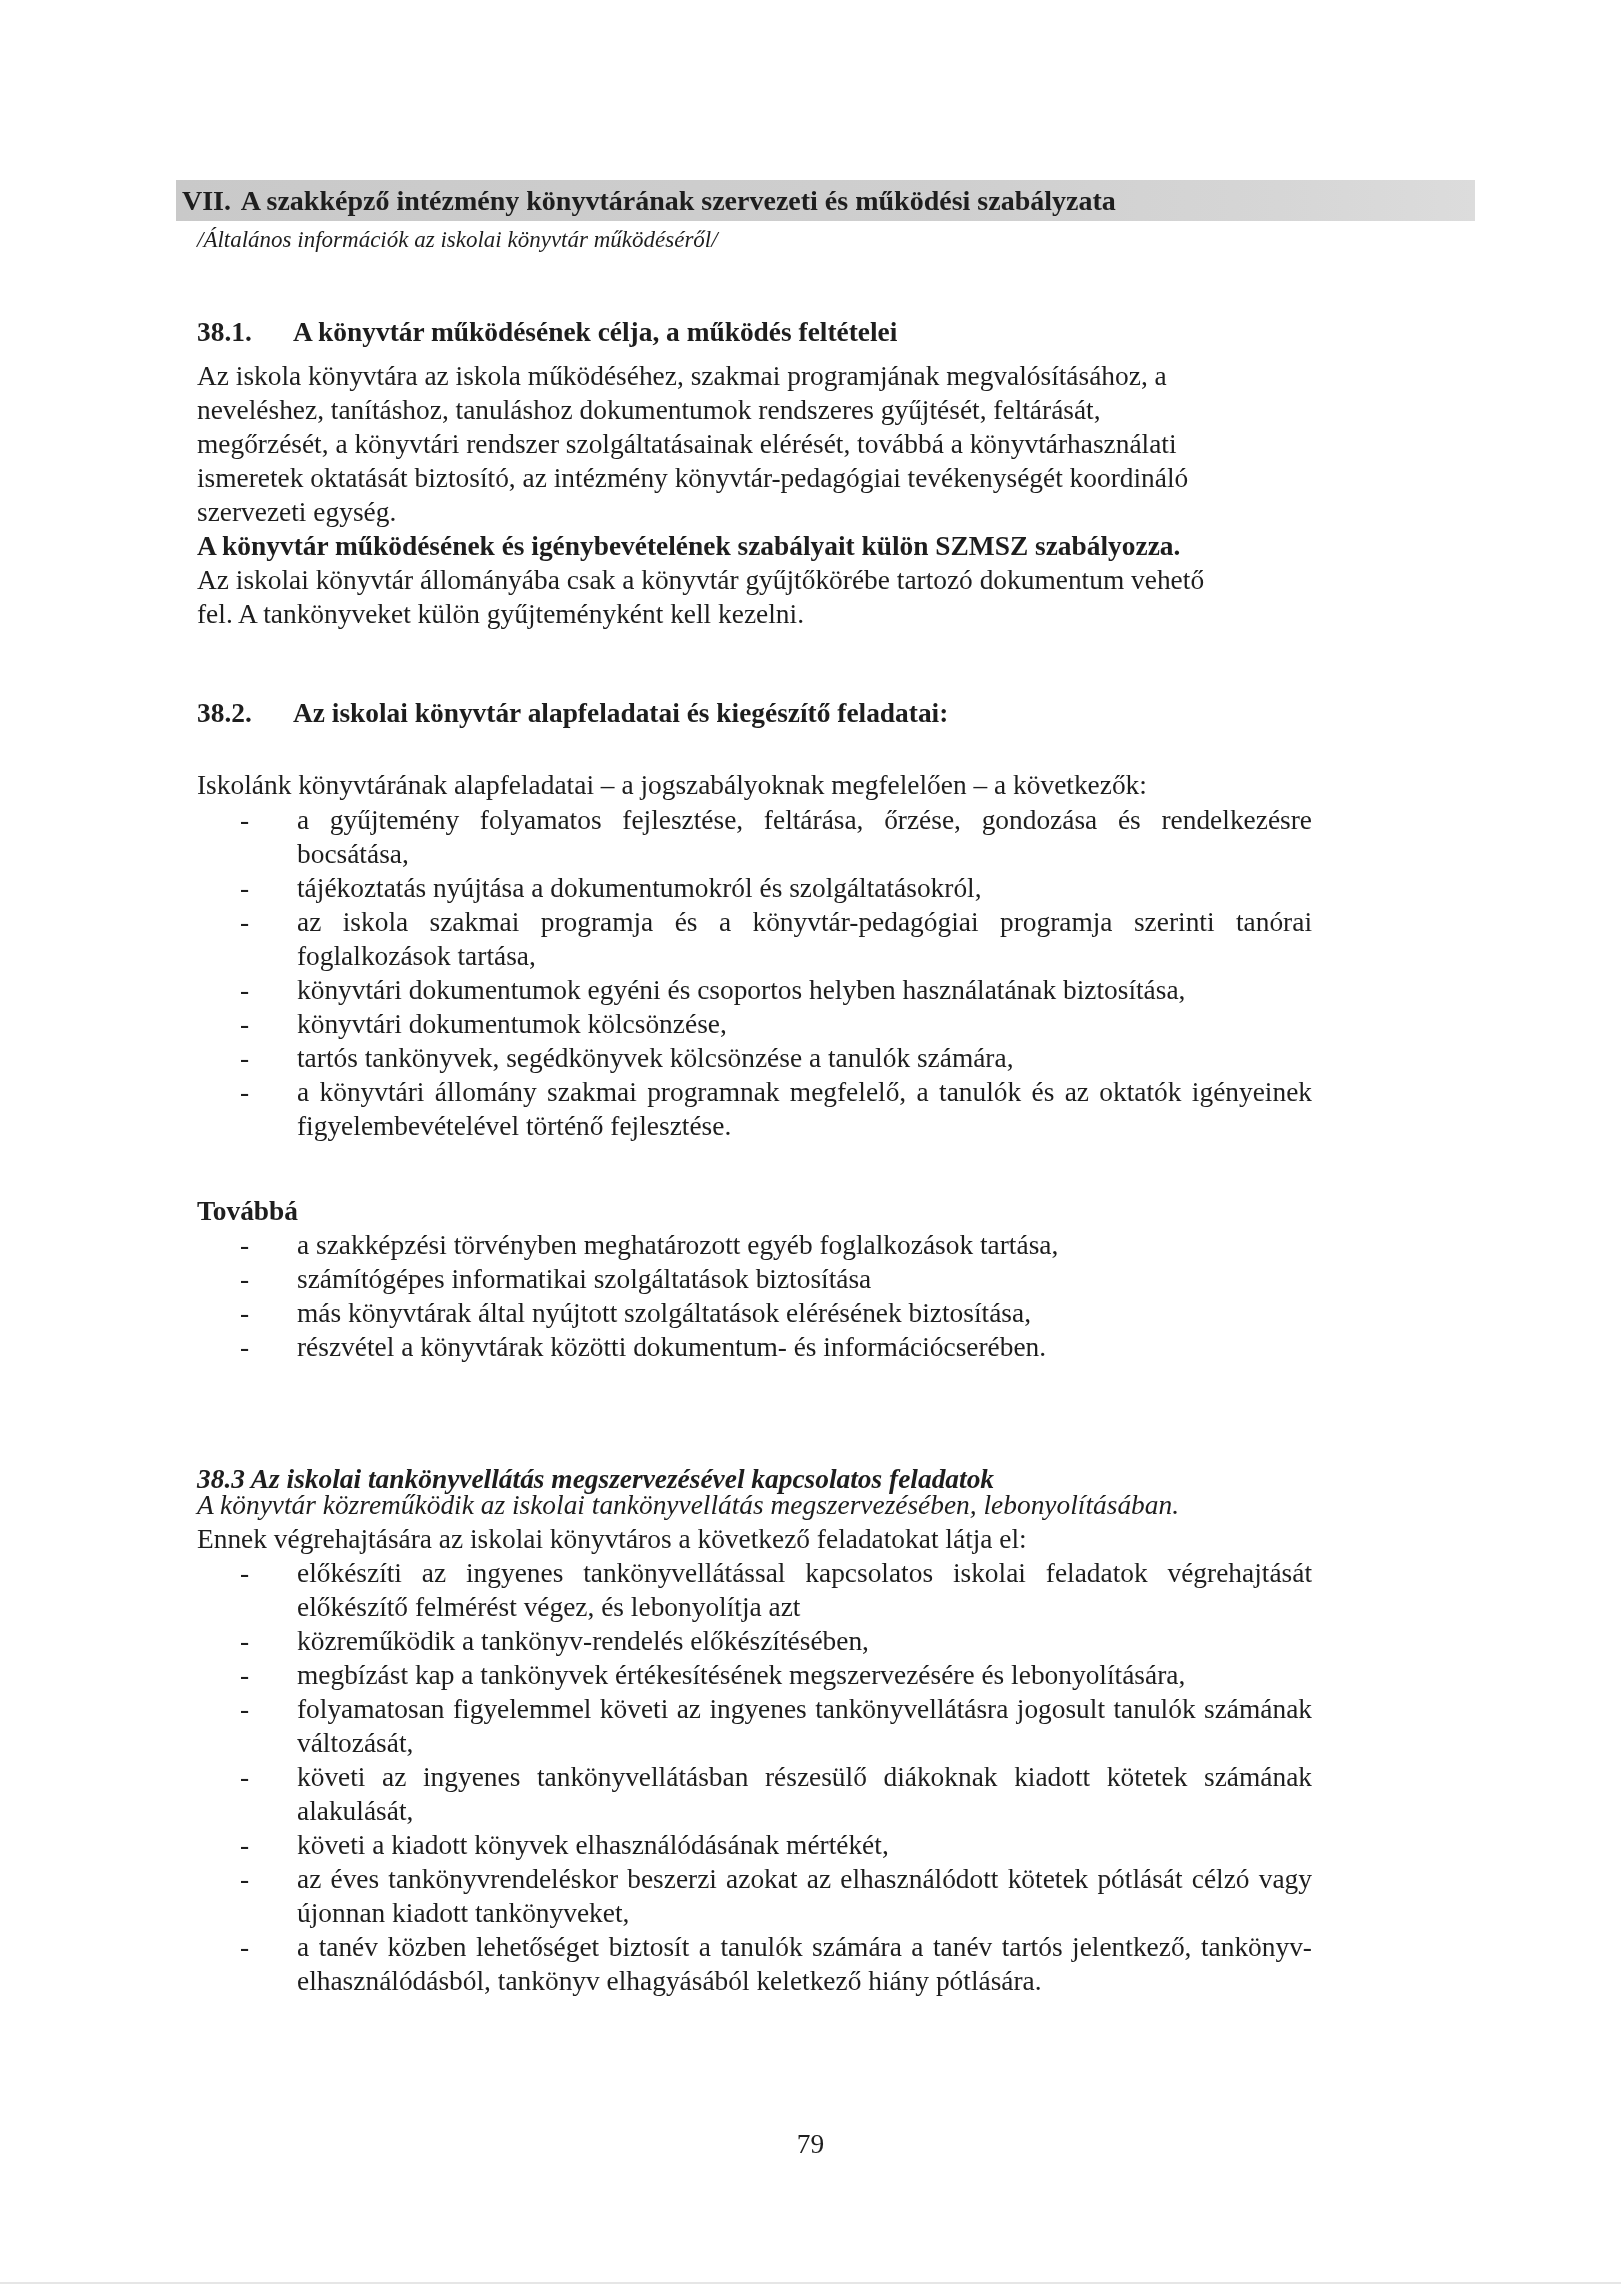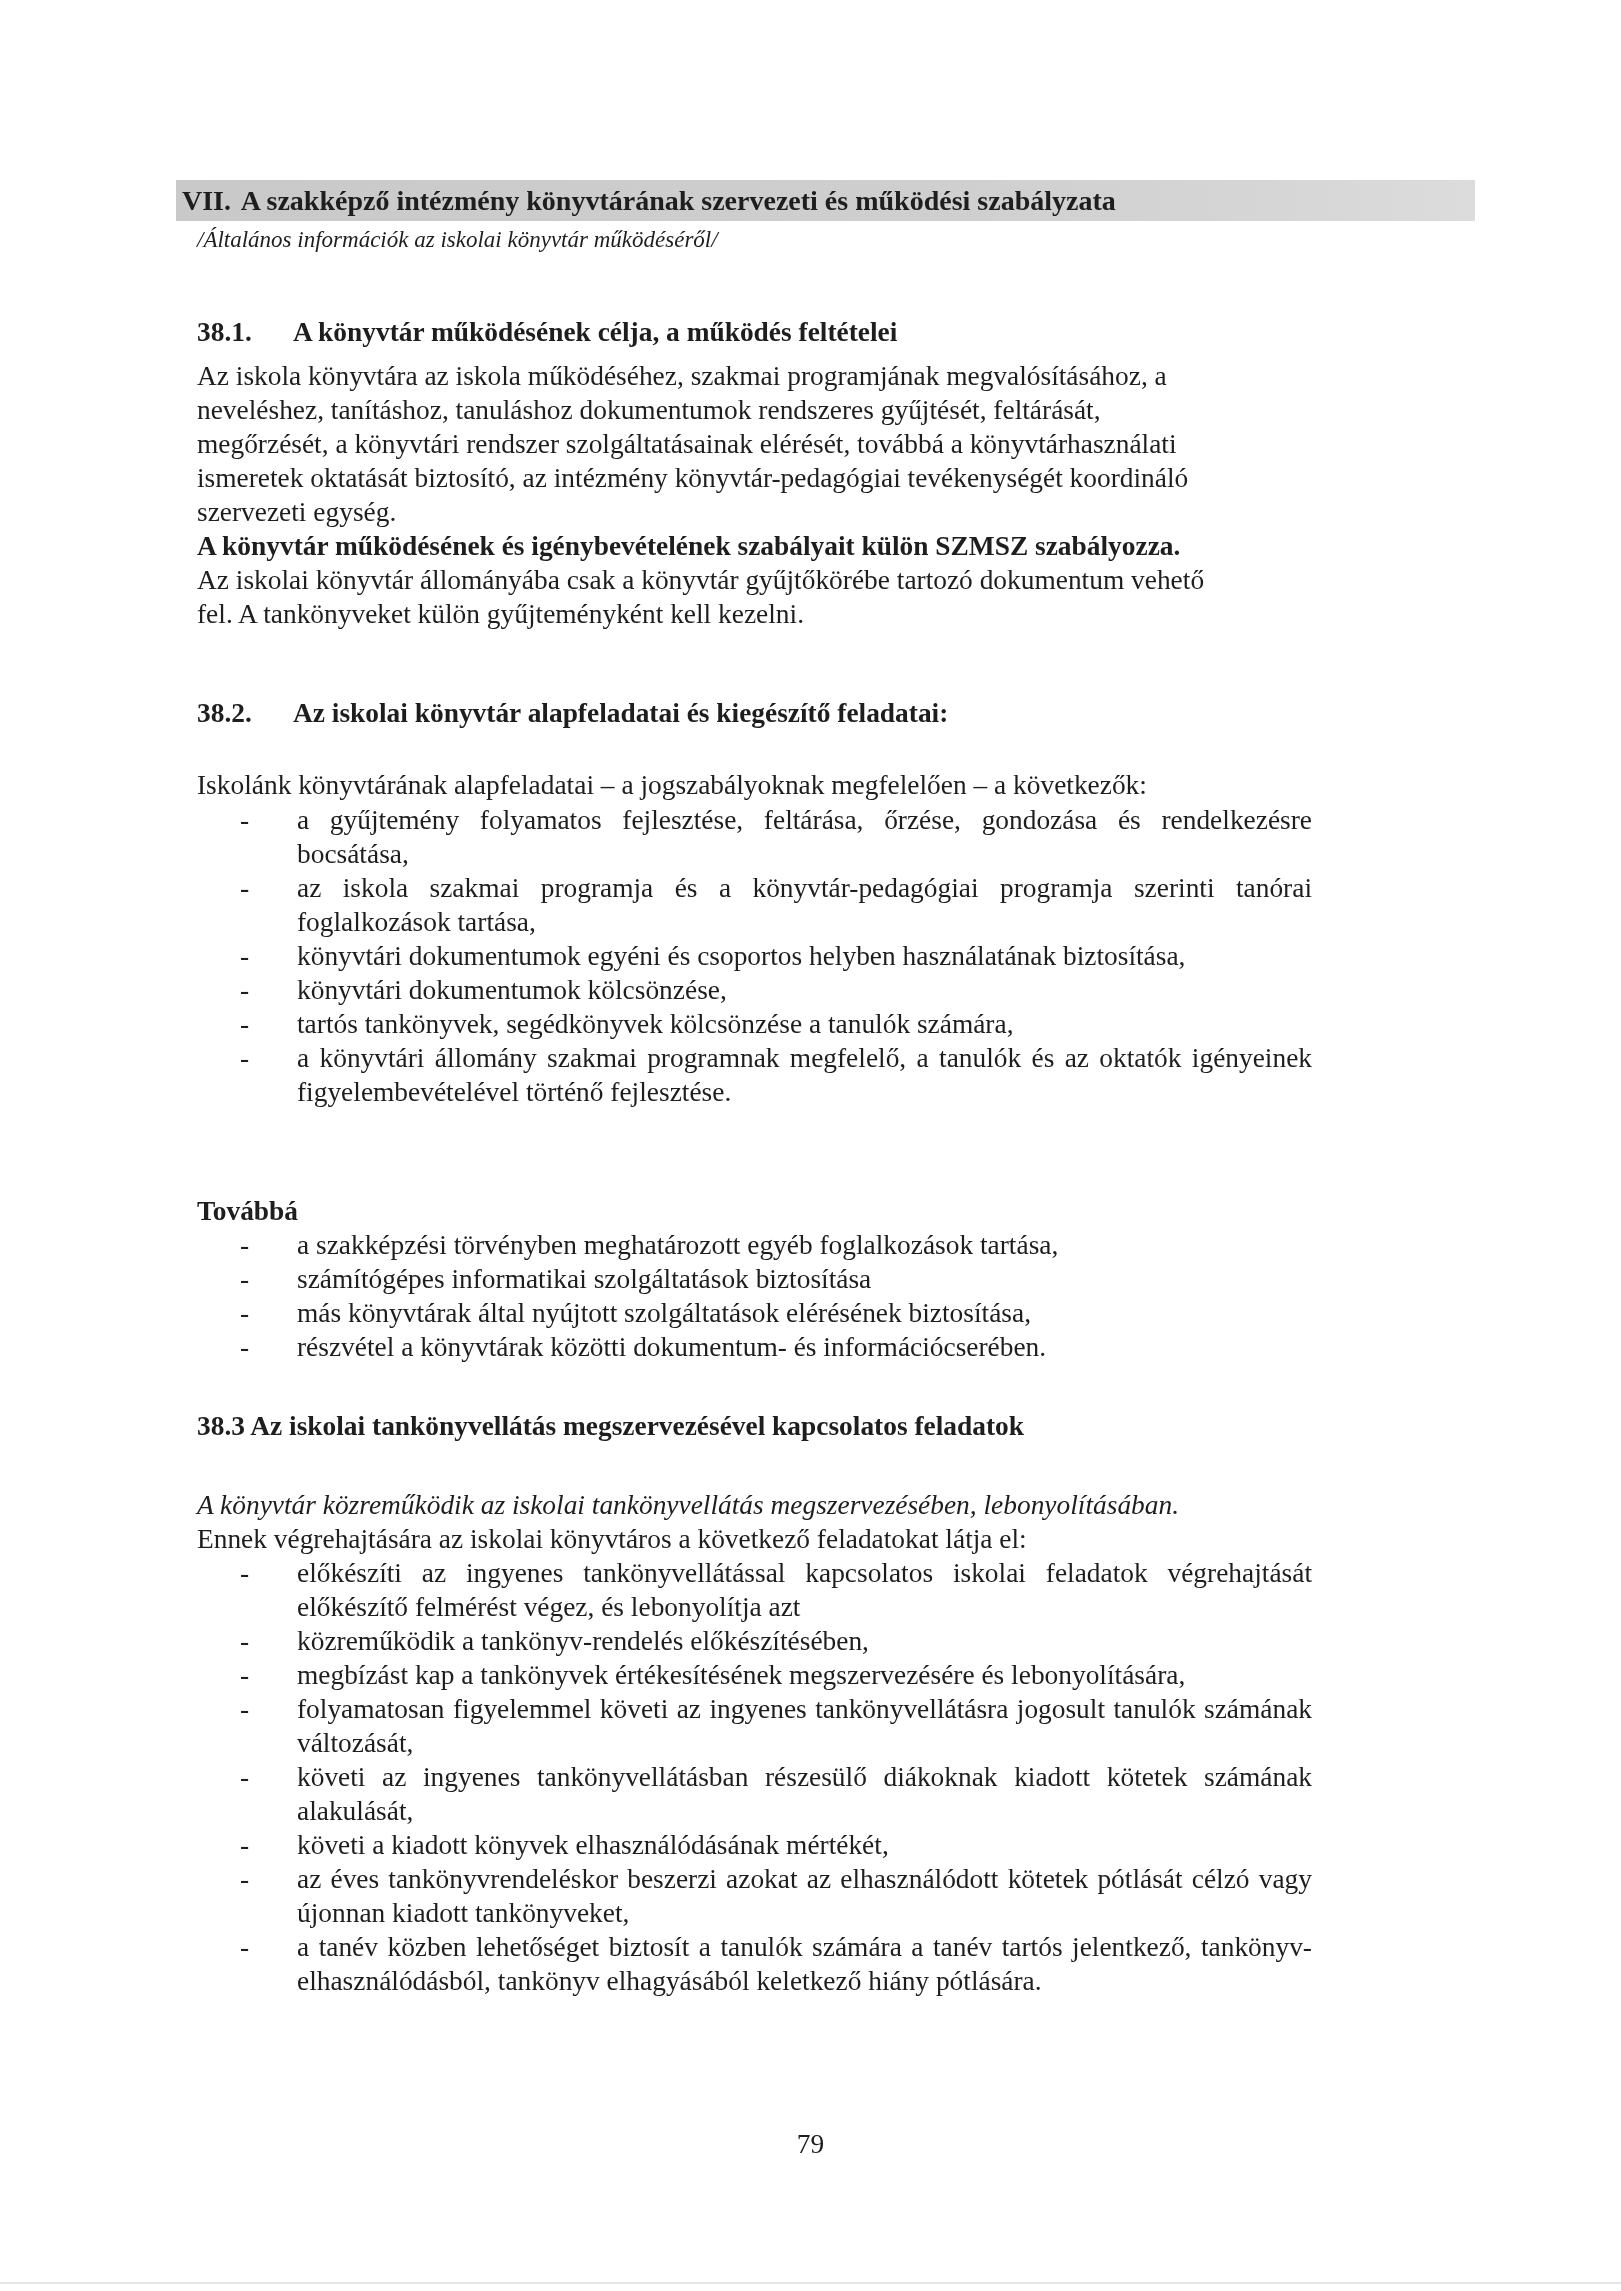--- a/index.html
+++ b/index.html
@@ -65,36 +65,36 @@
       <p class="bold">A könyvtár működésének és igénybevételének szabályait külön SZMSZ szabályozza.</p>
       <p style="width:1010px;">Az iskolai könyvtár állományába csak a könyvtár gyűjtőkörébe tartozó dokumentum vehető fel. A tankönyveket külön gyűjteményként kell kezelni.</p>
     </div>
 
     <div class="h" style="top:696px;">
       <span class="hnum">38.2.</span><span>Az iskolai könyvtár alapfeladatai és kiegészítő feladatai:</span>
     </div>
     <div class="para" style="top:768px;">Iskolánk könyvtárának alapfeladatai – a jogszabályoknak megfelelően – a következők:</div>
     <ul class="list" style="top:803px;">
       <li><span class="dash">-</span><span>a gyűjtemény folyamatos fejlesztése, feltárása, őrzése, gondozása és rendelkezésre bocsátása,</span></li>
-      <li><span class="dash">-</span></li>
+      <li><span class="dash">-</span><span>tájékoztatás nyújtása a dokumentumokról és szolgáltatásokról,</span></li>
       <li><span class="dash">-</span><span>az iskola szakmai programja és a könyvtár-pedagógiai programja szerinti tanórai foglalkozások tartása,</span></li>
       <li><span class="dash">-</span><span>könyvtári dokumentumok egyéni és csoportos helyben használatának biztosítása,</span></li>
       <li><span class="dash">-</span><span>könyvtári dokumentumok kölcsönzése,</span></li>
       <li><span class="dash">-</span><span>tartós tankönyvek, segédkönyvek kölcsönzése a tanulók számára,</span></li>
       <li><span class="dash">-</span><span>a könyvtári állomány szakmai programnak megfelelő, a tanulók és az oktatók igényeinek figyelembevételével történő fejlesztése.</span></li>
     </ul>
     <div class="para bold" style="top:1194px; left:0;">Továbbá</div>
     <ul class="list" style="top:1228px;">
       <li><span class="dash">-</span><span>a szakképzési törvényben meghatározott egyéb foglalkozások tartása,</span></li>
       <li><span class="dash">-</span><span>számítógépes informatikai szolgáltatások biztosítása</span></li>
       <li><span class="dash">-</span><span>más könyvtárak által nyújtott szolgáltatások elérésének biztosítása,</span></li>
       <li><span class="dash">-</span><span>részvétel a könyvtárak közötti dokumentum- és információcserében.</span></li>
     </ul>
 
-    <div class="h" style="top:1409px;">
+    <div class="h" style="top:1462px;font-style:italic;">
       <span>38.3</span> <span>Az iskolai tankönyvellátás megszervezésével kapcsolatos feladatok</span>
     </div>
     <div class="para italic" style="top:1488px;">A könyvtár közreműködik az iskolai tankönyvellátás megszervezésében, lebonyolításában.</div>
     <div class="para" style="top:1522px;">Ennek végrehajtására az iskolai könyvtáros a következő feladatokat látja el:</div>
     <ul class="list" style="top:1556px;">
       <li><span class="dash">-</span><span>előkészíti az ingyenes tankönyvellátással kapcsolatos iskolai feladatok végrehajtását előkészítő felmérést végez, és lebonyolítja azt</span></li>
       <li><span class="dash">-</span><span>közreműködik a tankönyv-rendelés előkészítésében,</span></li>
       <li><span class="dash">-</span><span>megbízást kap a tankönyvek értékesítésének megszervezésére és lebonyolítására,</span></li>
       <li><span class="dash">-</span><span>folyamatosan figyelemmel követi az ingyenes tankönyvellátásra jogosult tanulók számának változását,</span></li>
       <li><span class="dash">-</span><span>követi az ingyenes tankönyvellátásban részesülő diákoknak kiadott kötetek számának alakulását,</span></li>

